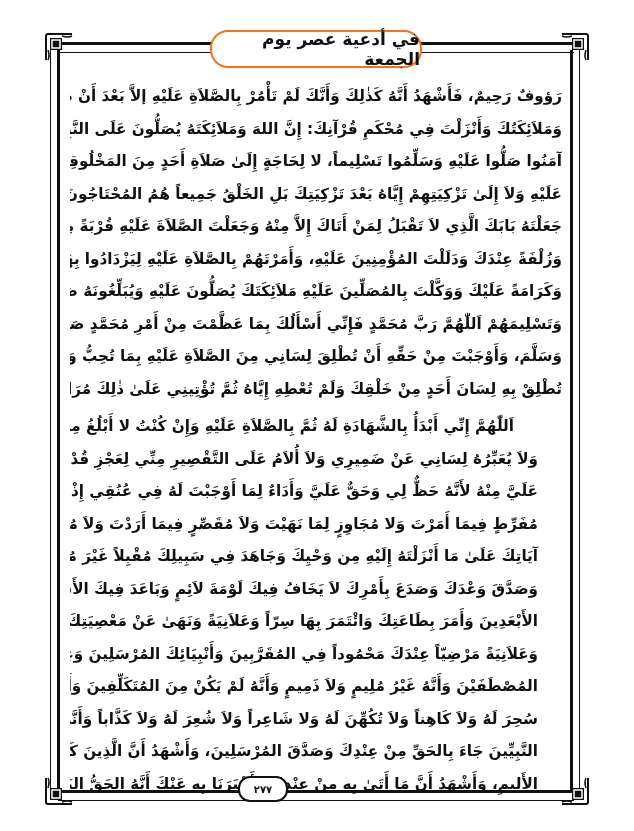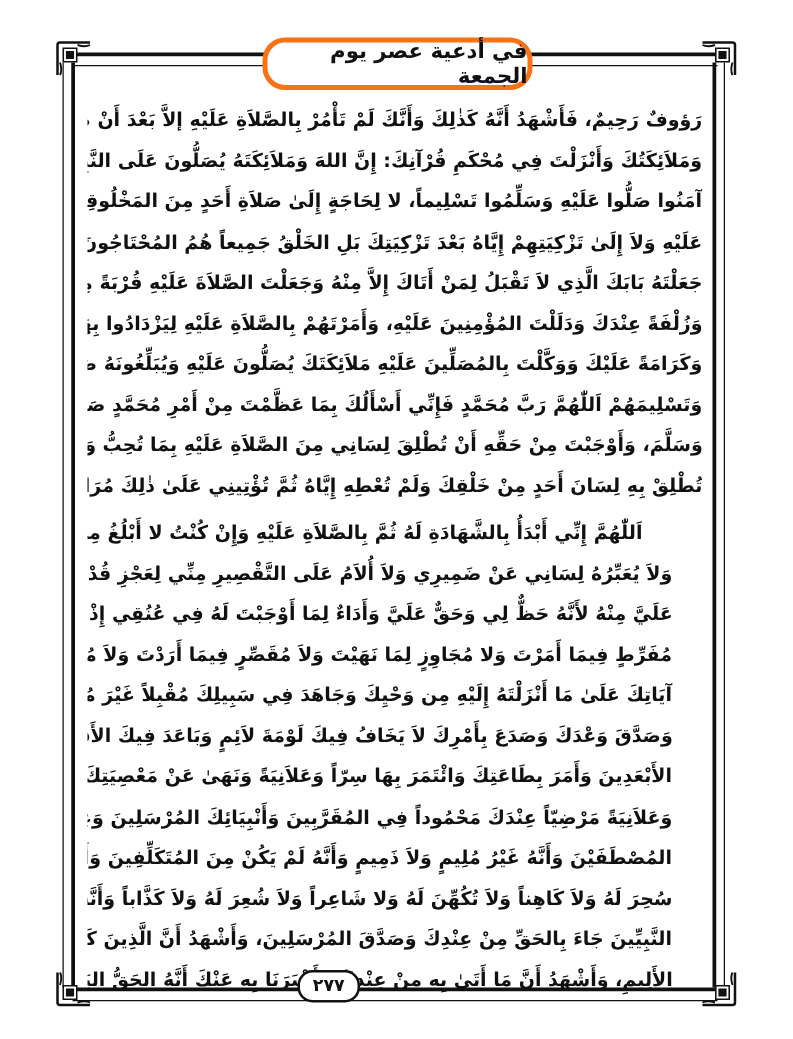--- a/index.html
+++ b/index.html
@@ -23,34 +23,34 @@
 
   .corner { position: absolute; width: 30px; height: 30px; }
   .corner svg { width: 30px; height: 30px; display: block; }
   .corner.tl { left: 44px; top: 32px; }
   .corner.tr { left: 560px; top: 32px; transform: scaleX(-1); }
   .corner.bl { left: 44px; top: 776px; transform: scaleY(-1); }
   .corner.br { left: 560px; top: 776px; transform: scale(-1,-1); }
 
   .title-box {
     position: absolute; left: 210px; top: 30px; width: 208px; height: 34px;
-    background: #fff; border: 4px solid #f97316; border-radius: 18px;
+    background: #fff; border: 2px solid #f97316; border-radius: 18px;
     display: flex; align-items: center; justify-content: center;
   }
   .title-box span {
     font-family: "DejaVu Sans", sans-serif; font-weight: bold; font-size: 17px;
     direction: rtl;
   }
   .page-num-box {
     position: absolute; left: 238px; top: 776px; width: 46px; height: 22px;
     background: #fff; border: 2px solid #111; border-radius: 12px;
     display: flex; align-items: center; justify-content: center;
   }
   .page-num-box span {
-    font-family: "DejaVu Sans", sans-serif; font-weight: bold; font-size: 14px;
+    font-family: "DejaVu Sans", sans-serif; font-weight: bold; font-size: 10px;
   }
 
   .content {
     position: absolute; left: 70px; top: 80px; width: 492px;
     direction: rtl; text-align: justify; text-align-last: justify;
     font-family: "DejaVu Sans", sans-serif; font-weight: bold;
     font-size: 15.2px; line-height: 32.5px;
   }
   .content p { margin: 0; }
   .content p.para2 { margin-top: 5px; text-indent: 24px; }

